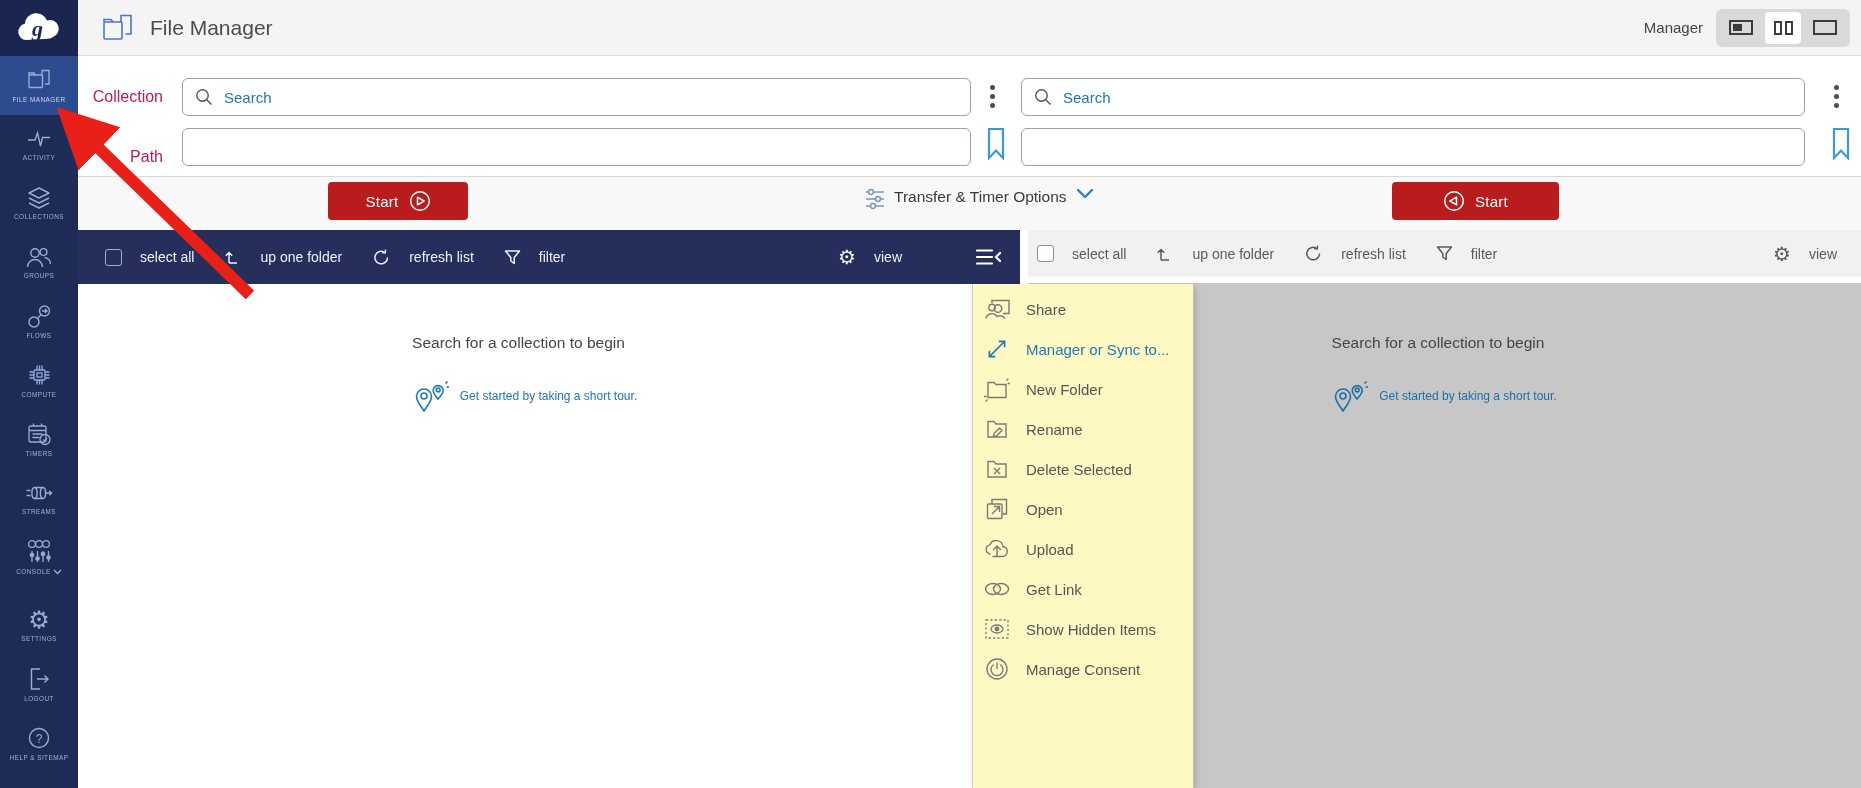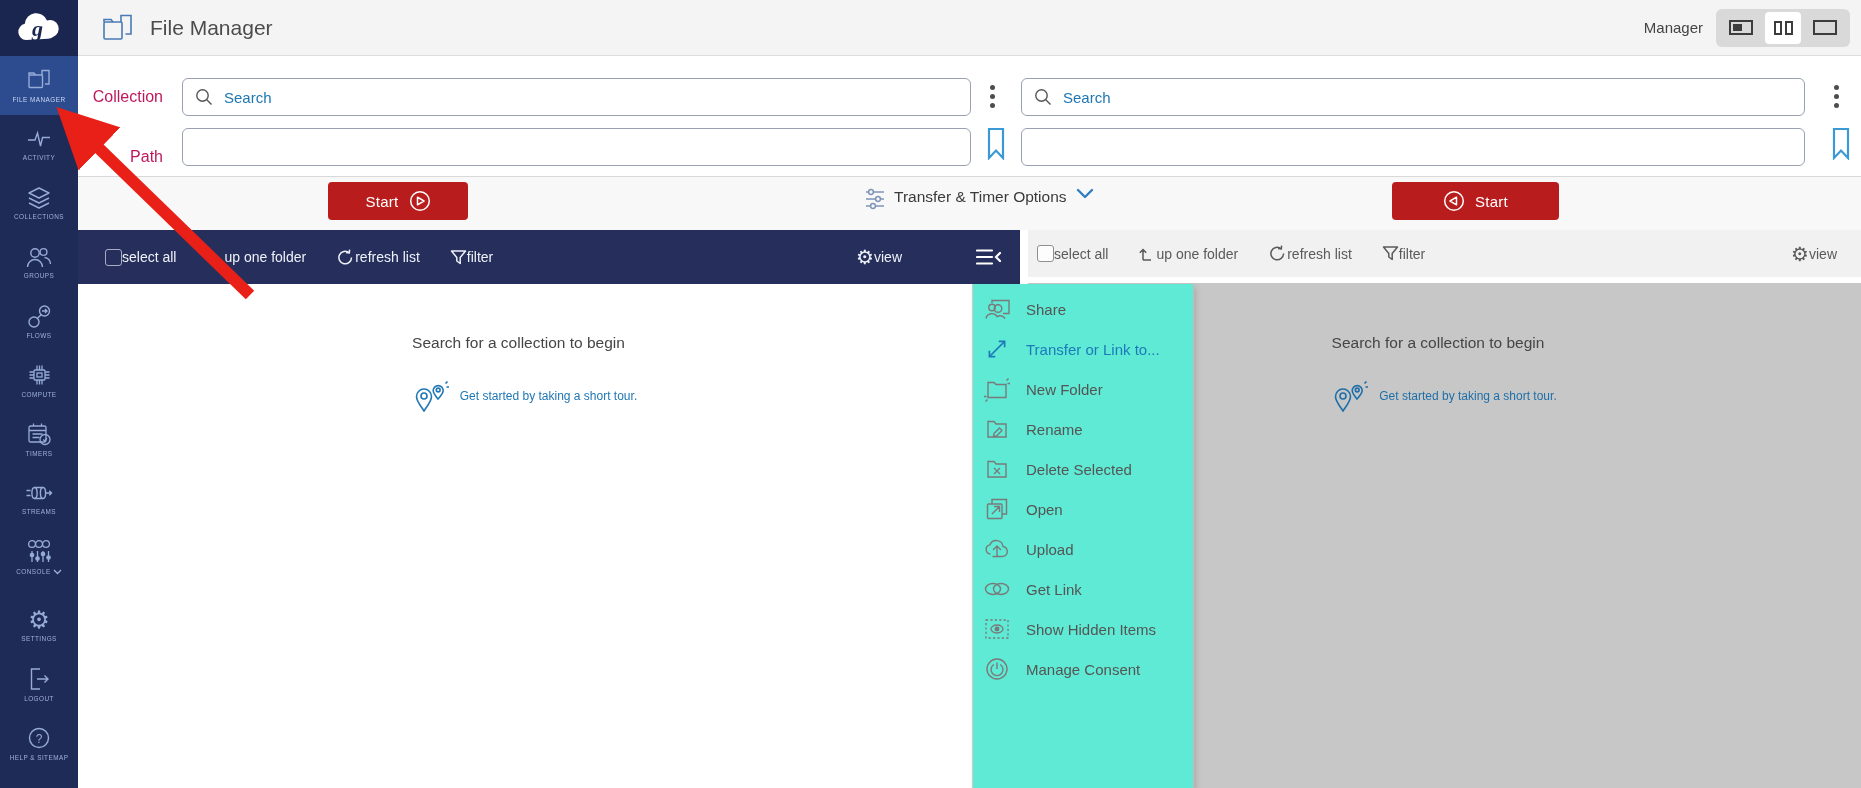--- a/index.html
+++ b/index.html
@@ -52,36 +52,36 @@
              letter-spacing:.3px;cursor:pointer;border:none;}
   .xfer-opts{position:absolute;left:865px;top:188px;display:flex;align-items:flex-start;gap:9px;cursor:pointer;}
   .xfer-opts .txt{font-size:15.5px;color:#3a3a3a;}
 
   
   .toolbar{display:flex;align-items:center;font-size:14px;box-sizing:border-box;}
   .tb-left{position:absolute;left:78px;top:230px;width:942px;height:54px;background:#262f5c;color:#eef1f8;
            padding:0 18px 0 27px;gap:30px;z-index:5;}
   .tb-right{position:absolute;left:1028px;top:230px;width:833px;height:47px;background:#f1f1f1;color:#5a5a5a;
             padding:0 24px 0 9px;gap:30px;}
-  .tb-item{display:flex;align-items:center;gap:0;cursor:pointer;white-space:nowrap;}
+  .tb-item{display:flex;align-items:center;gap:18px;cursor:pointer;white-space:nowrap;}
   .cb{width:17px;height:17px;border:1.5px solid #a7aec4;border-radius:3px;box-sizing:border-box;background:transparent;}
   .tb-right .cb{border-color:#8f8f8f;background:#fdfdfd;}
   .tb-view{margin-left:auto;}
   .tb-collapse{margin-left:44px;cursor:pointer;display:flex;align-items:center;}
 
   
   .content-left{position:absolute;left:78px;top:284px;width:894px;height:504px;background:#fff;}
   .content-right{position:absolute;left:1028px;top:283px;width:833px;height:505px;background:#c7c7c7;}
   .empty-title{position:absolute;left:0;right:13px;text-align:center;font-size:15.5px;color:#454545;}
   .tour-row{position:absolute;left:0;right:0;display:flex;justify-content:center;align-items:center;
             gap:11px;cursor:pointer;}
   .tour-row .tour-txt{font-size:12px;color:#2077b4;}
 
   
-  .action-menu{position:absolute;left:972px;top:284px;width:222px;height:504px;background:#5eead4;
+  .action-menu{position:absolute;left:972px;top:284px;width:222px;height:504px;background:#fef9c3;
                border-left:1px solid #ccc;border-right:1px solid #bdbdbd;z-index:10;
                box-shadow:2px 3px 6px rgba(0,0,0,.15);padding-top:5px;box-sizing:border-box;}
   .menu-item{height:40px;display:flex;align-items:center;gap:14px;padding-left:9px;font-size:15px;
              color:#555;cursor:pointer;}
   .menu-item .ic{width:30px;display:flex;justify-content:center;color:#7a7a7a;}
   .menu-item.active{color:#1e79b8;}
 
   
   .red-arrow{position:absolute;left:40px;top:95px;z-index:40;pointer-events:none;}
 
@@ -429,21 +429,21 @@
     </div>
 
     <div class="menu-item active">
       <span class="ic" style="color:#1e79b8;">
           <svg width="26" height="24" viewBox="0 0 26 24" fill="none" stroke="#1e79b8" stroke-width="1.7">
         <path d="M6 19 L20 5"></path>
         <path d="M14.8 4.4 L20.6 4.4 L20.6 10.2"></path>
         <path d="M11.2 19.6 L5.4 19.6 L5.4 13.8"></path>
       </svg>
         </span>
-      <span>Transfer or Link to...</span>
+      <span>Manager or Sync to...</span>
     </div>
 
     <div class="menu-item">
       <span class="ic">
           <svg width="28" height="26" viewBox="0 0 28 26" fill="none" stroke="currentColor" stroke-width="1.4">
         <path d="M5 8.5 v-2 h6 l2 2 h10 v13 H5 z"></path>
         <path d="M23.5 4.5 l2 -2 M24.5 7.5 h2.5 M4.5 23.5 l-2 2 M3.5 20.5 h-2.5"></path>
       </svg>
         </span>
       <span>New Folder</span>

